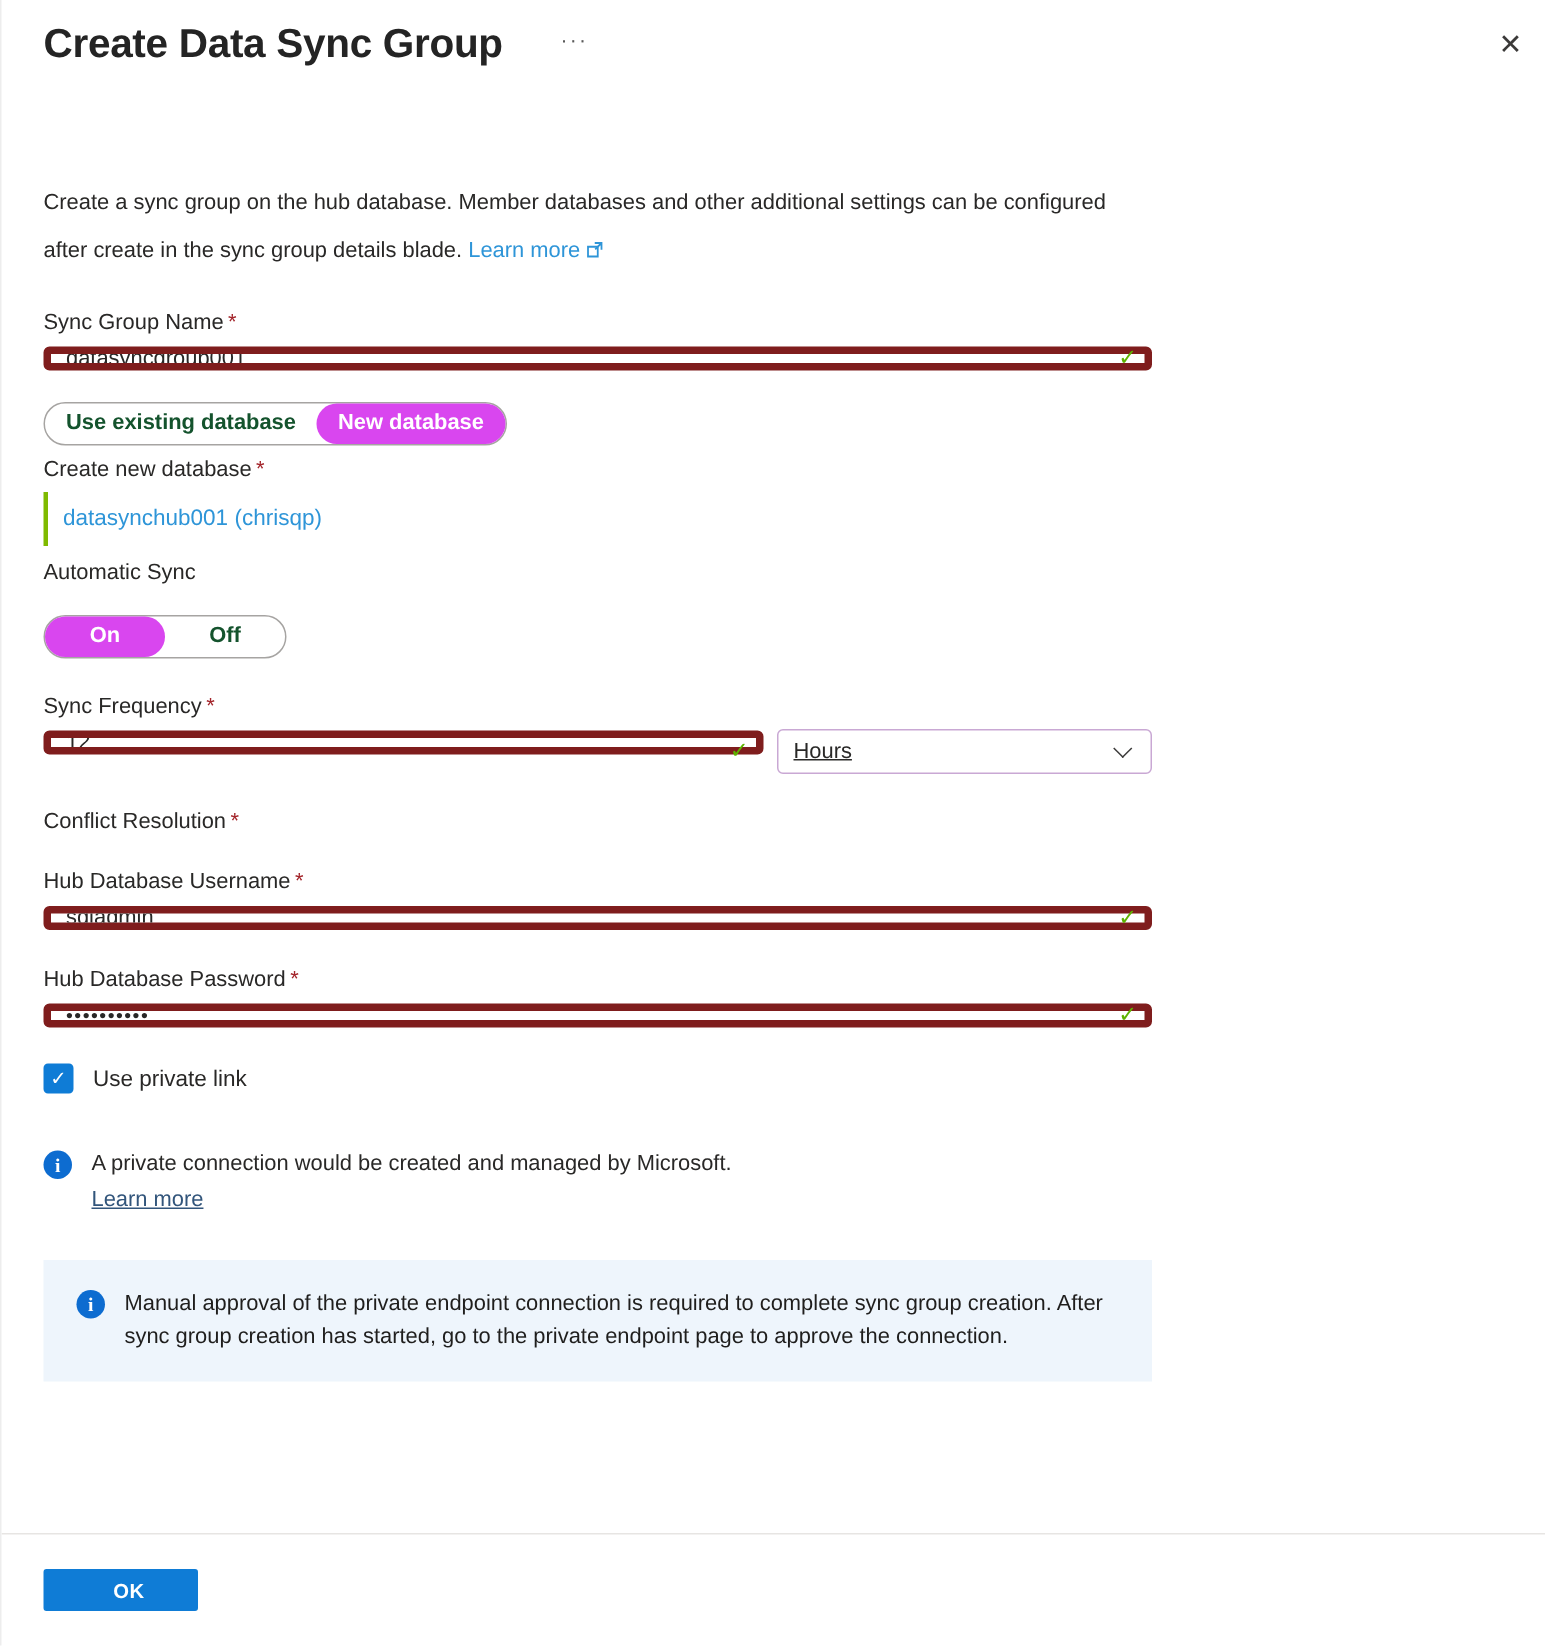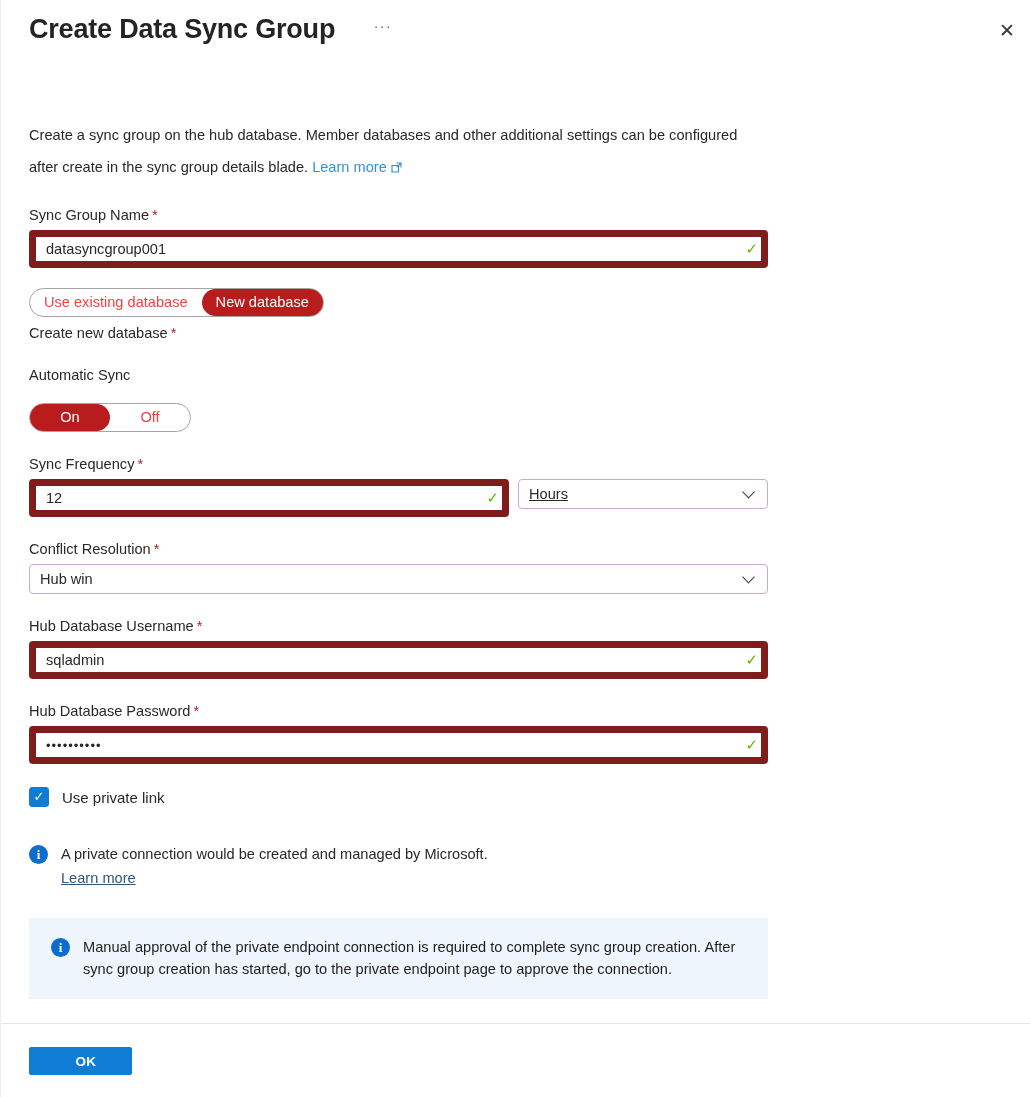--- a/index.html
+++ b/index.html
@@ -24,44 +24,44 @@
   .body { padding:0 262px 0 28px; flex:0 0 auto; }
   .description { margin-top:50px; font-size:14.6px; line-height:32px; color:#292827; }
   a.link { color:#2e95d8; text-decoration:none; cursor:pointer; }
   .ext-icon { display:inline-block; margin-left:4px; vertical-align:-1px; }
 
   .field-label { font-size:14.6px; color:#292827; margin-top:24px; margin-bottom:7px; }
   .required { color:#a4262c; margin-left:3px; }
 
   .text-input { position:relative; }
   input.std {
-    width:100%; height:38px; border:7px solid #7f1d1d; border-radius:4px;
+    width:100%; height:16px; border:5px solid #7f1d1d; border-radius:4px;
     padding:0 32px 0 10px; font-size:14.6px; font-family:inherit; color:#292827; outline:none; background:#fff;
   }
   input.pwd { letter-spacing:1px; font-size:13px; }
   .valid-check { position:absolute; right:10px; top:50%; transform:translateY(-52%); color:#5db300; font-size:15px; pointer-events:none; }
 
   
   .pill-toggle {
     display:inline-flex; align-items:center; margin-top:20px;
     border:1px solid #a6a4a2; border-radius:15px; height:29px; background:#fff; padding:0;
   }
   .pill-seg {
     height:27px; line-height:27px; border-radius:14px; padding:0 14px;
-    font-size:14.6px; color:#ef4444; cursor:pointer; white-space:nowrap; text-align:center;
-  }
-  .pill-seg.selected { background:#b91c1c; color:#ffffff; font-weight:400; }
+    font-size:14.6px; color:#14532d; cursor:pointer; white-space:nowrap; text-align:center;font-weight:bold;
+  }
+  .pill-seg.selected { background:#d946ef; color:#ffffff; font-weight:700; }
   .onoff .pill-seg { min-width:80px; padding:0 6px; }
 
   
   .db-label { margin-top:8px; }
   .db-value { margin-top:3px; border-left:3px solid #7fba00; padding:9px 0 9px 10px; }
   .db-link { font-size:15px; color:#2e95d8; text-decoration:none; cursor:pointer; }
 
-  .auto-sync-label { margin-top:26px; margin-bottom:0; }
+  .auto-sync-label { margin-top:10px; margin-bottom:0; }
 
   
   .freq-row { display:flex; gap:9px;text-decoration:underline; }
   .freq-input { flex:0 0 480px; position:relative; }
   .select-box {
     position:relative; flex:1; height:30px; border:1px solid #c9a8d4; border-radius:4px;
     display:flex; align-items:center; padding:0 38px 0 10px; font-size:14.6px; cursor:pointer; background:#fff;
   }
   .select-box.full { flex:none; width:100%; }
   .chevron {
@@ -132,20 +132,23 @@
 
     
     <div class="pill-toggle">
       <span class="pill-seg">Use existing database</span>
       <span class="pill-seg selected">New database</span>
     </div>
 
     
     <div class="field-label db-label">
       <span>Create new database</span><span class="required">*</span>
+    </div>
+    <div class="db-value">
+      <a class="db-link">datasynchub001 (chrisqp)</a>
     </div>
 
     
     <div class="field-label auto-sync-label">Automatic Sync</div>
     <div class="pill-toggle onoff">
       <span class="pill-seg selected">On</span>
       <span class="pill-seg">Off</span>
     </div>
 
     
@@ -160,24 +163,20 @@
       <div class="select-box">
         <span>Hours</span>
         <span class="chevron"></span>
       </div>
     </div>
 
     
     <div class="field-label">
       <span>Conflict Resolution</span><span class="required">*</span>
     </div>
-    <div class="select-box full">
-      <span>Hub win</span>
-      <span class="chevron"></span>
-    </div>
 
     
     <div class="field-label">
       <span>Hub Database Username</span><span class="required">*</span>
     </div>
     <div class="text-input">
       <input class="std" type="text" value="sqladmin" style="">
       <span class="valid-check">✓</span>
     </div>
 

